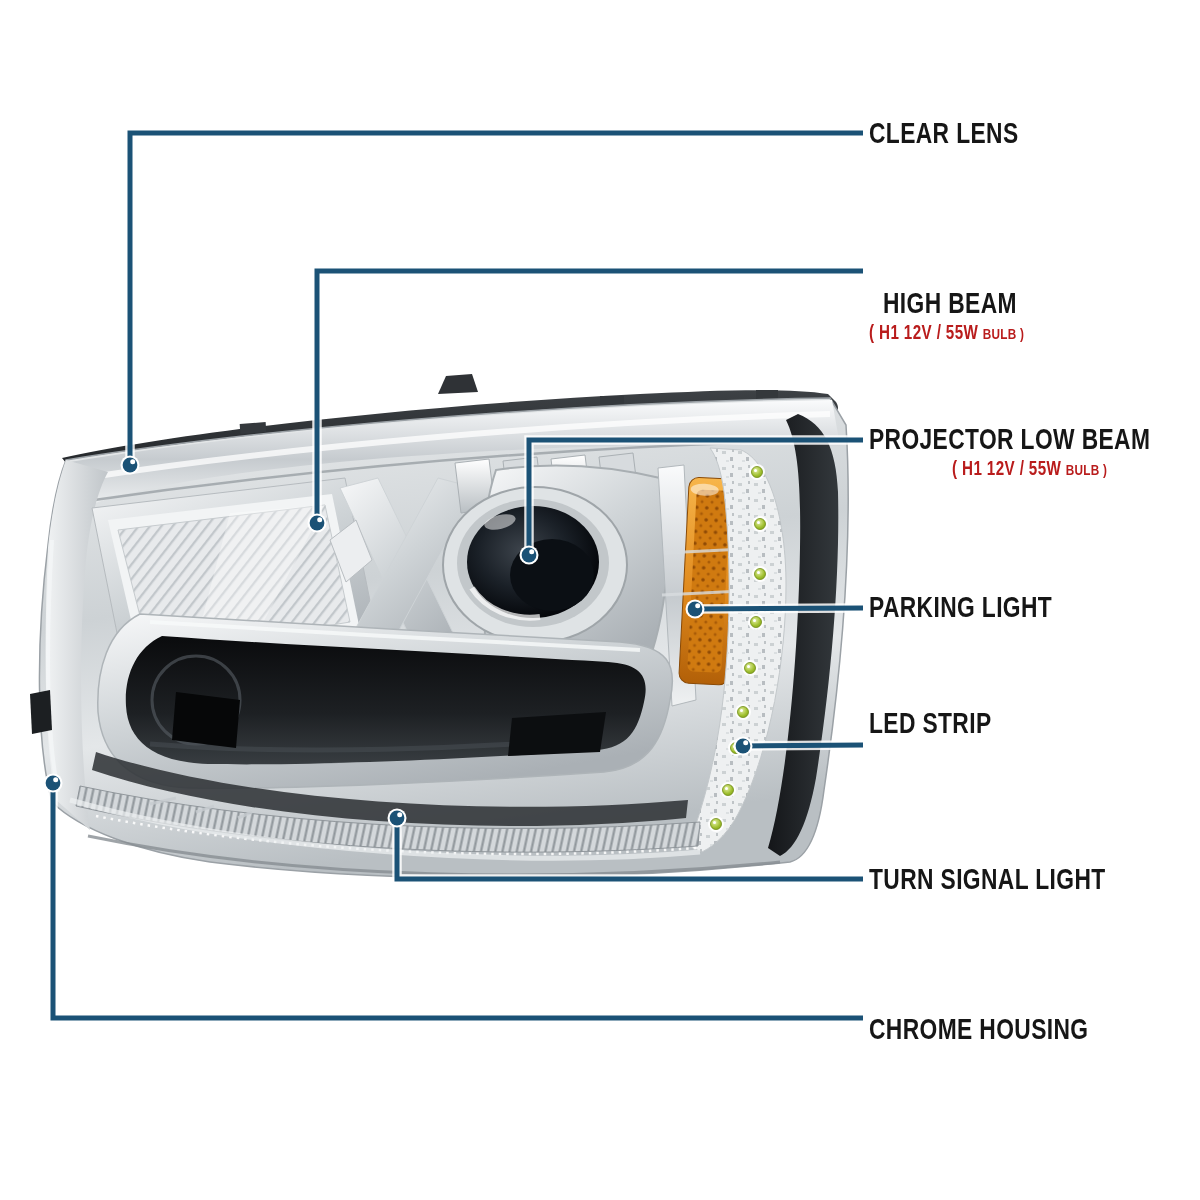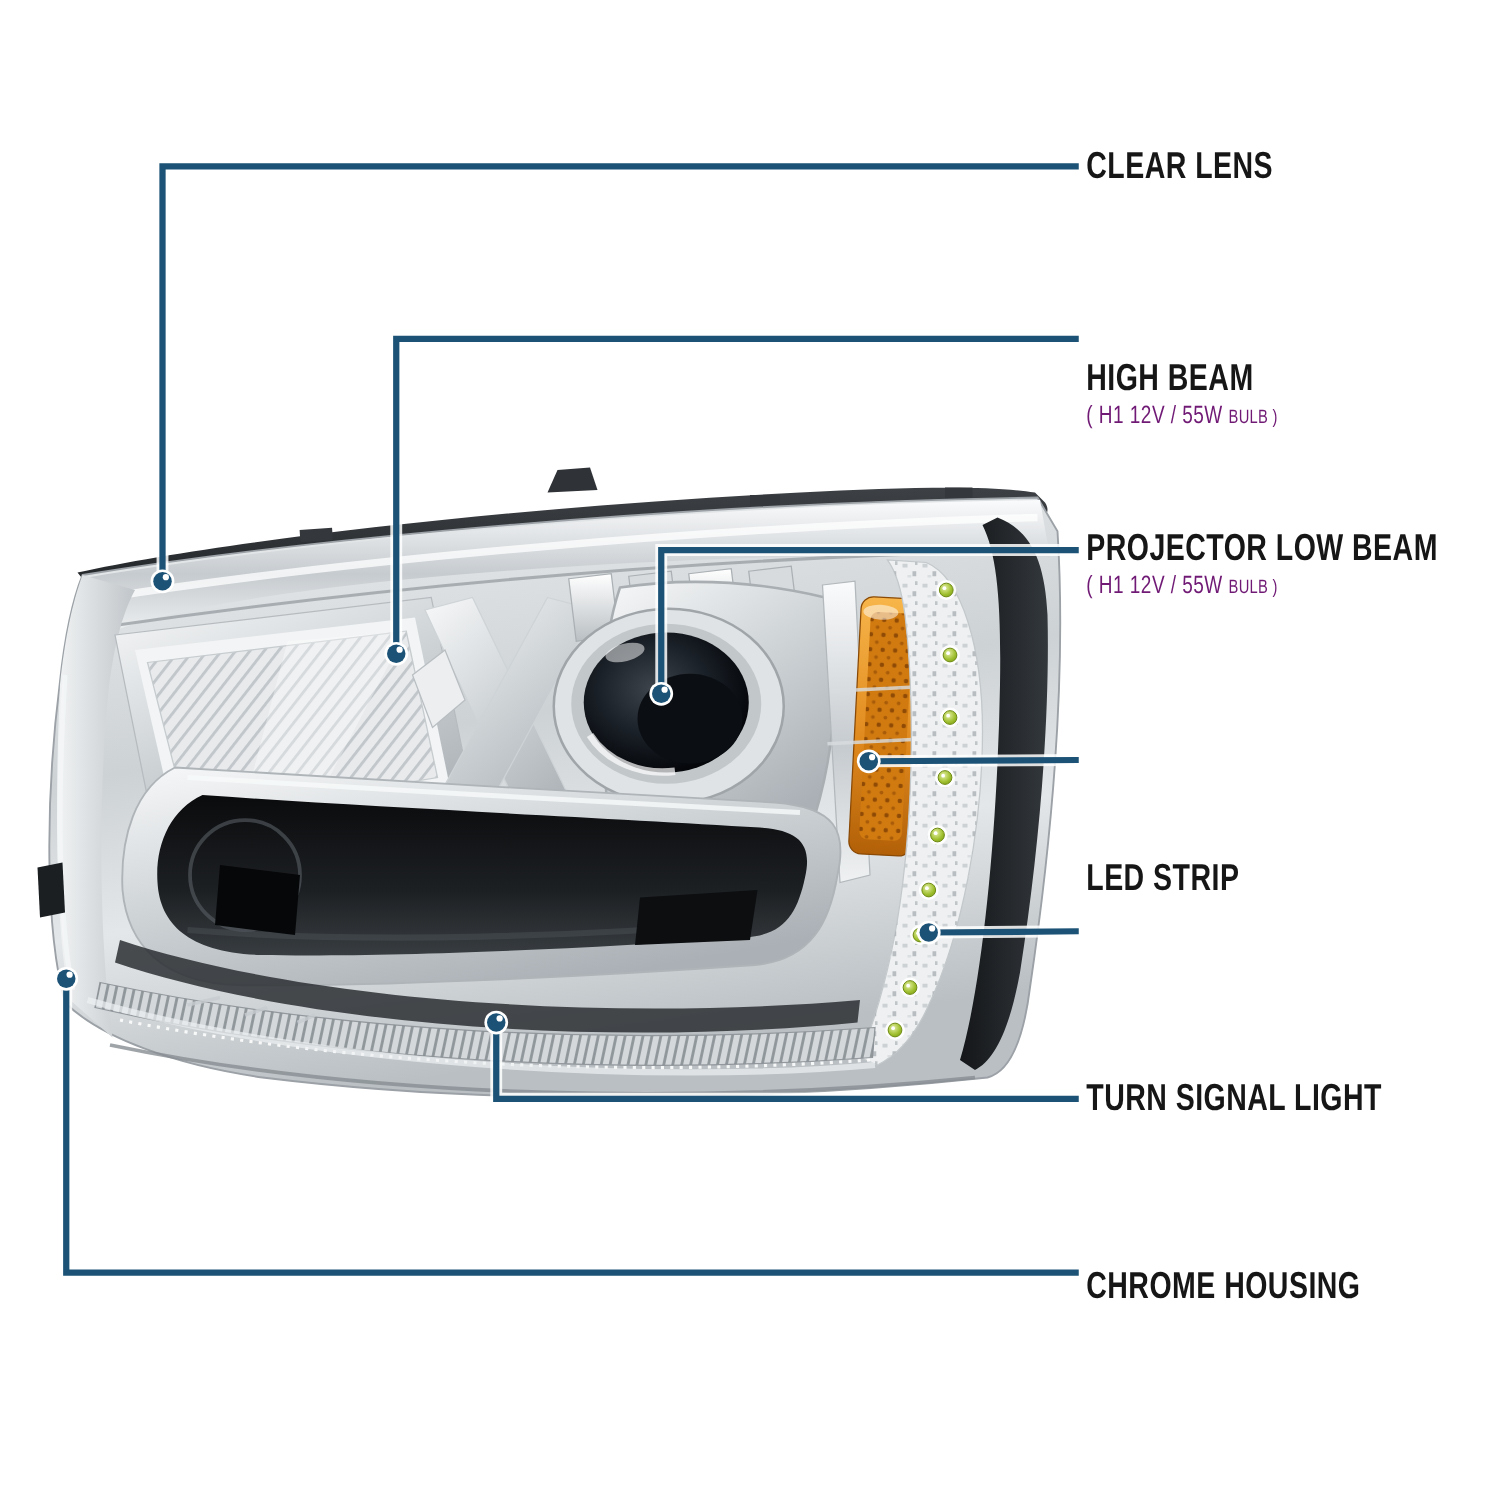--- a/index.html
+++ b/index.html
@@ -1,28 +1,28 @@
 <!DOCTYPE html>
 <html><head>
 <meta charset="utf-8">
 <style>
   html,body{margin:0;padding:0;background:#ffffff;}
   #stage{position:relative;width:1200px;height:1104px;background:#ffffff;overflow:hidden;
-         font-family:"Liberation Sans",sans-serif;}
+         font-family:"Liberation Sans",sans-serif;text-align:center;}
   #art{position:absolute;left:0;top:0;}
   .callout-label{position:absolute;left:869px;color:#161616;line-height:30px;
                  font-weight:bold;font-size:30px;white-space:nowrap;}
   .cond{display:inline-block;transform:scaleX(0.76);transform-origin:0 50%;letter-spacing:.5px;}
-  .sub{line-height:22px;margin-top:3px;color:#701a75;font-size:20px;font-weight:normal;}
+  .sub{line-height:22px;margin-top:3px;color:#b91c1c;font-size:20px;font-weight:bold;}
   .sub .sub-small{font-size:15.5px;letter-spacing:.3px;}
   #lb-clear-lens{top:118px;}
   #lb-high-beam{top:256px;margin-top:32px;}
   #lb-projector-low-beam{top:424px;}
   #lb-parking-light{top:592px;}
-  #lb-led-strip{top:688px;}
+  #lb-led-strip{top:708px;}
   #lb-turn-signal-light{top:864px;}
   #lb-chrome-housing{top:1002px;margin-top:12px;}
   .casing{fill:none;stroke:rgba(255,255,255,.85);stroke-width:9.5px;}
   .wire{fill:none;stroke:#1b5276;stroke-width:5px;}
 </style>
 </head>
 <body>
 
 <div id="stage">
 
@@ -338,20 +338,23 @@
     </div>
   </div>
 
   <div class="callout-label" id="lb-projector-low-beam">
     <span class="cond">PROJECTOR LOW BEAM</span>
     <div class="sub">
       <span class="cond"><span class="sub-main">( H1 12V / 55W</span> <span class="sub-small">BULB )</span></span>
     </div>
   </div>
 
+  <div class="callout-label" id="lb-parking-light">
+    <span class="cond">PARKING LIGHT</span>
+  </div>
 
   <div class="callout-label" id="lb-led-strip">
     <span class="cond">LED STRIP</span>
   </div>
 
   <div class="callout-label" id="lb-turn-signal-light">
     <span class="cond">TURN SIGNAL LIGHT</span>
   </div>
 
   <div class="callout-label" id="lb-chrome-housing">

